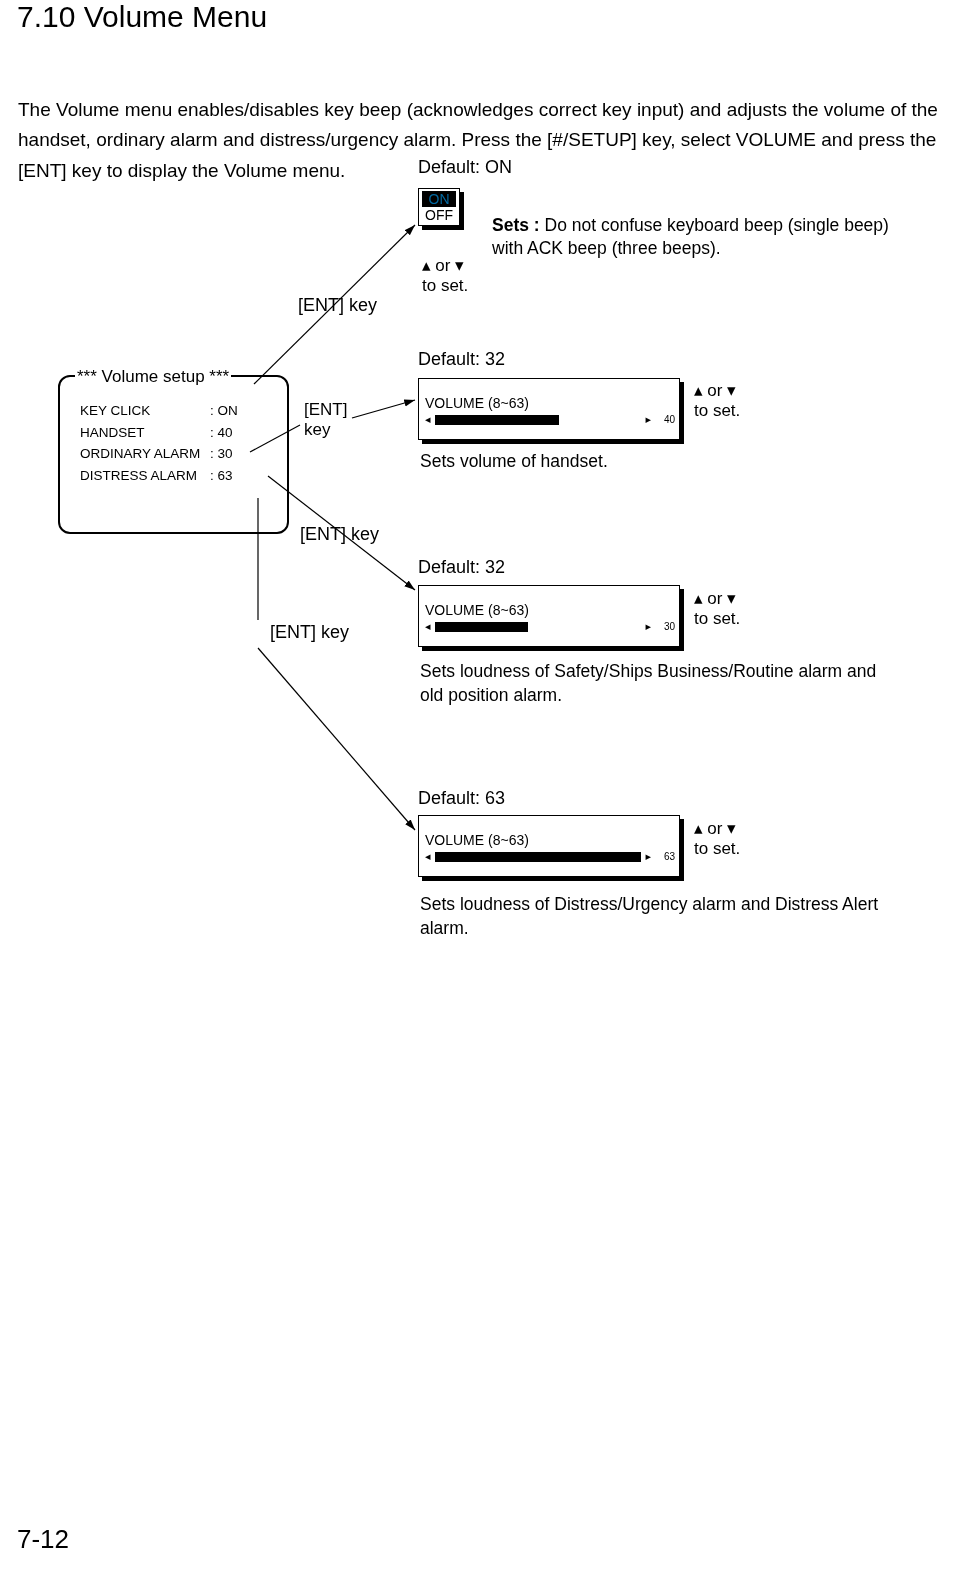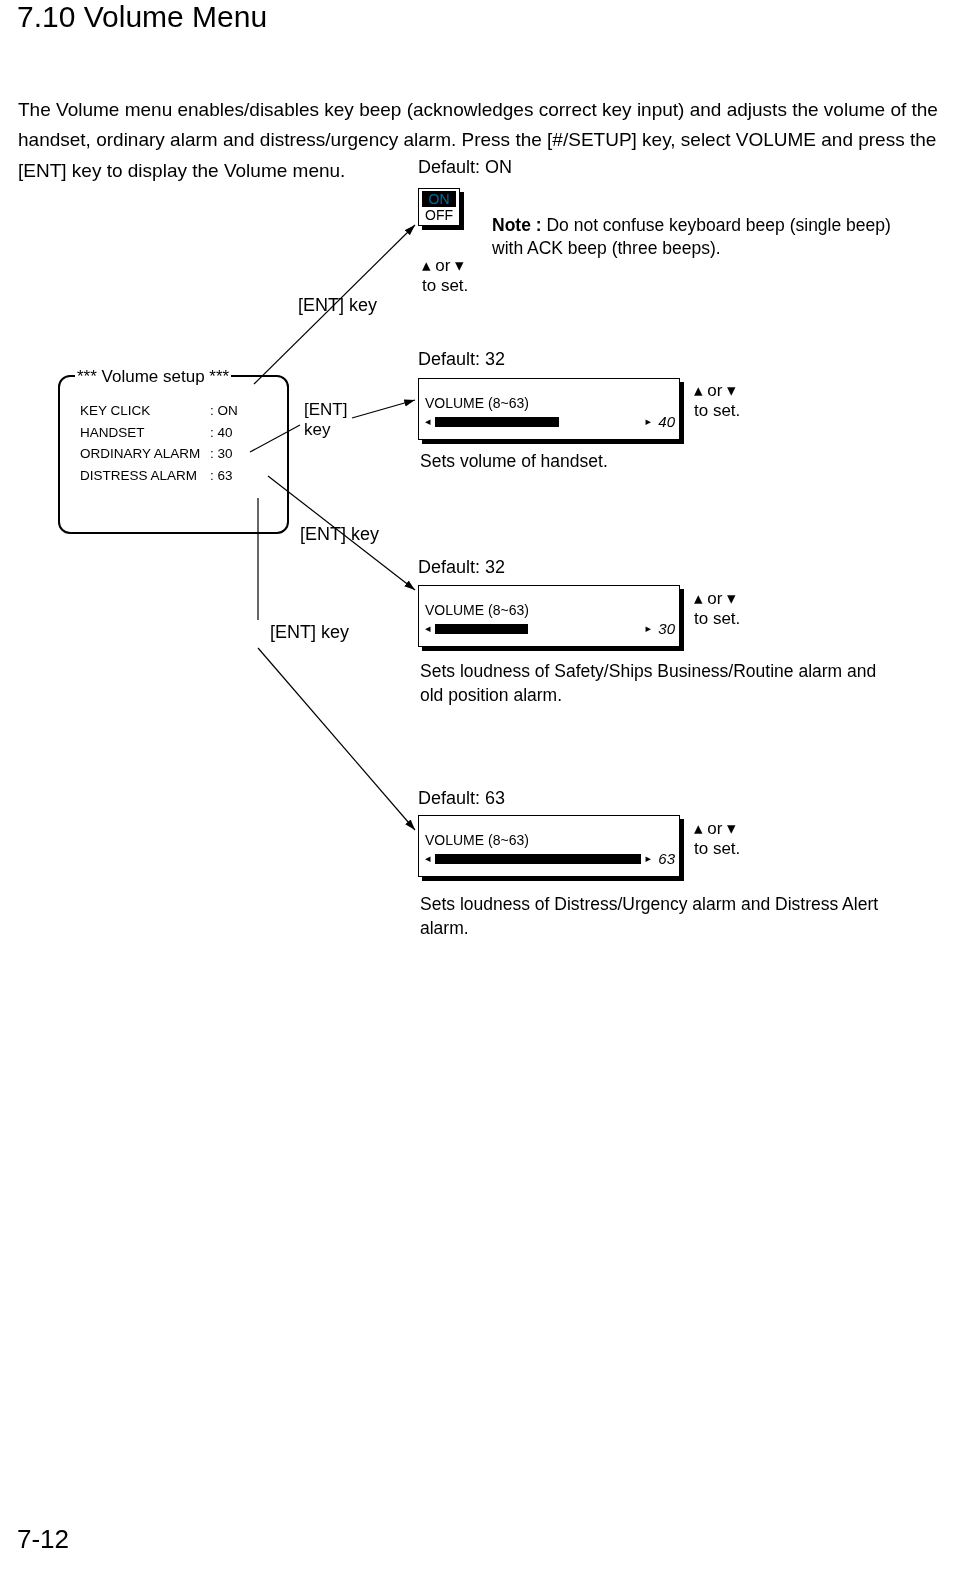--- a/index.html
+++ b/index.html
@@ -87,21 +87,21 @@
   }
   .vbox .label { font-size: 14px; }
   .vbox .bar-row { display: flex; align-items: center; gap: 4px; margin-top: 2px;}
   .vbox .tri-l, .vbox .tri-r { font-size: 11px; }
   .vbox .bar-outer {
     flex: 1; height: 10px; border: 0px solid #000; position: relative;
   }
   .vbox .bar-fill {
     position: absolute; left:0; top:0; bottom:0; background:#000;
   }
-  .vbox .num { width: 20px; text-align: right; font-size: 15px; font-style: italic;}
+  .vbox .num { width: 20px; text-align: right; font-size: 10px;}
 
   .vbox1 { left: 418px; top: 378px; }
   .vbox2 { left: 418px; top: 585px; }
   .vbox3 { left: 418px; top: 815px; }
 
   .caption { position: absolute; font-size: 18px; }
   .smalltxt { position: absolute; font-size: 17.5px; line-height: 1.35; }
   .arrowtxt { position: absolute; font-size: 17px; }
 
   
@@ -135,21 +135,21 @@
     <div class="on">ON</div>
     <div class="off">OFF</div>
   </div>
   <div class="arrowtxt" style="left:422px; top:255px;">
     <span>▴ or ▾</span><br>
     <span>to set.</span>
   </div>
   <div class="smalltxt" style="left:492px; top:190px; width:400px;">
     <br>
     <span style="display:inline-block;">
-      <b>Note :</b><span> Do not confuse keyboard beep (single beep) with ACK beep (three beeps).</span>
+      <b>Sets :</b><span> Do not confuse keyboard beep (single beep) with ACK beep (three beeps).</span>
     </span>
   </div>
   <div class="caption" style="left:298px; top:295px;">[ENT] key</div>
 
   <div class="caption" style="left:418px; top:349px;">Default: 32</div>
   <div class="popup vbox vbox1">
     <div class="label">VOLUME (8~63)</div>
     <div class="bar-row">
       <span class="tri-l">◂</span>
       <div class="bar-outer">

